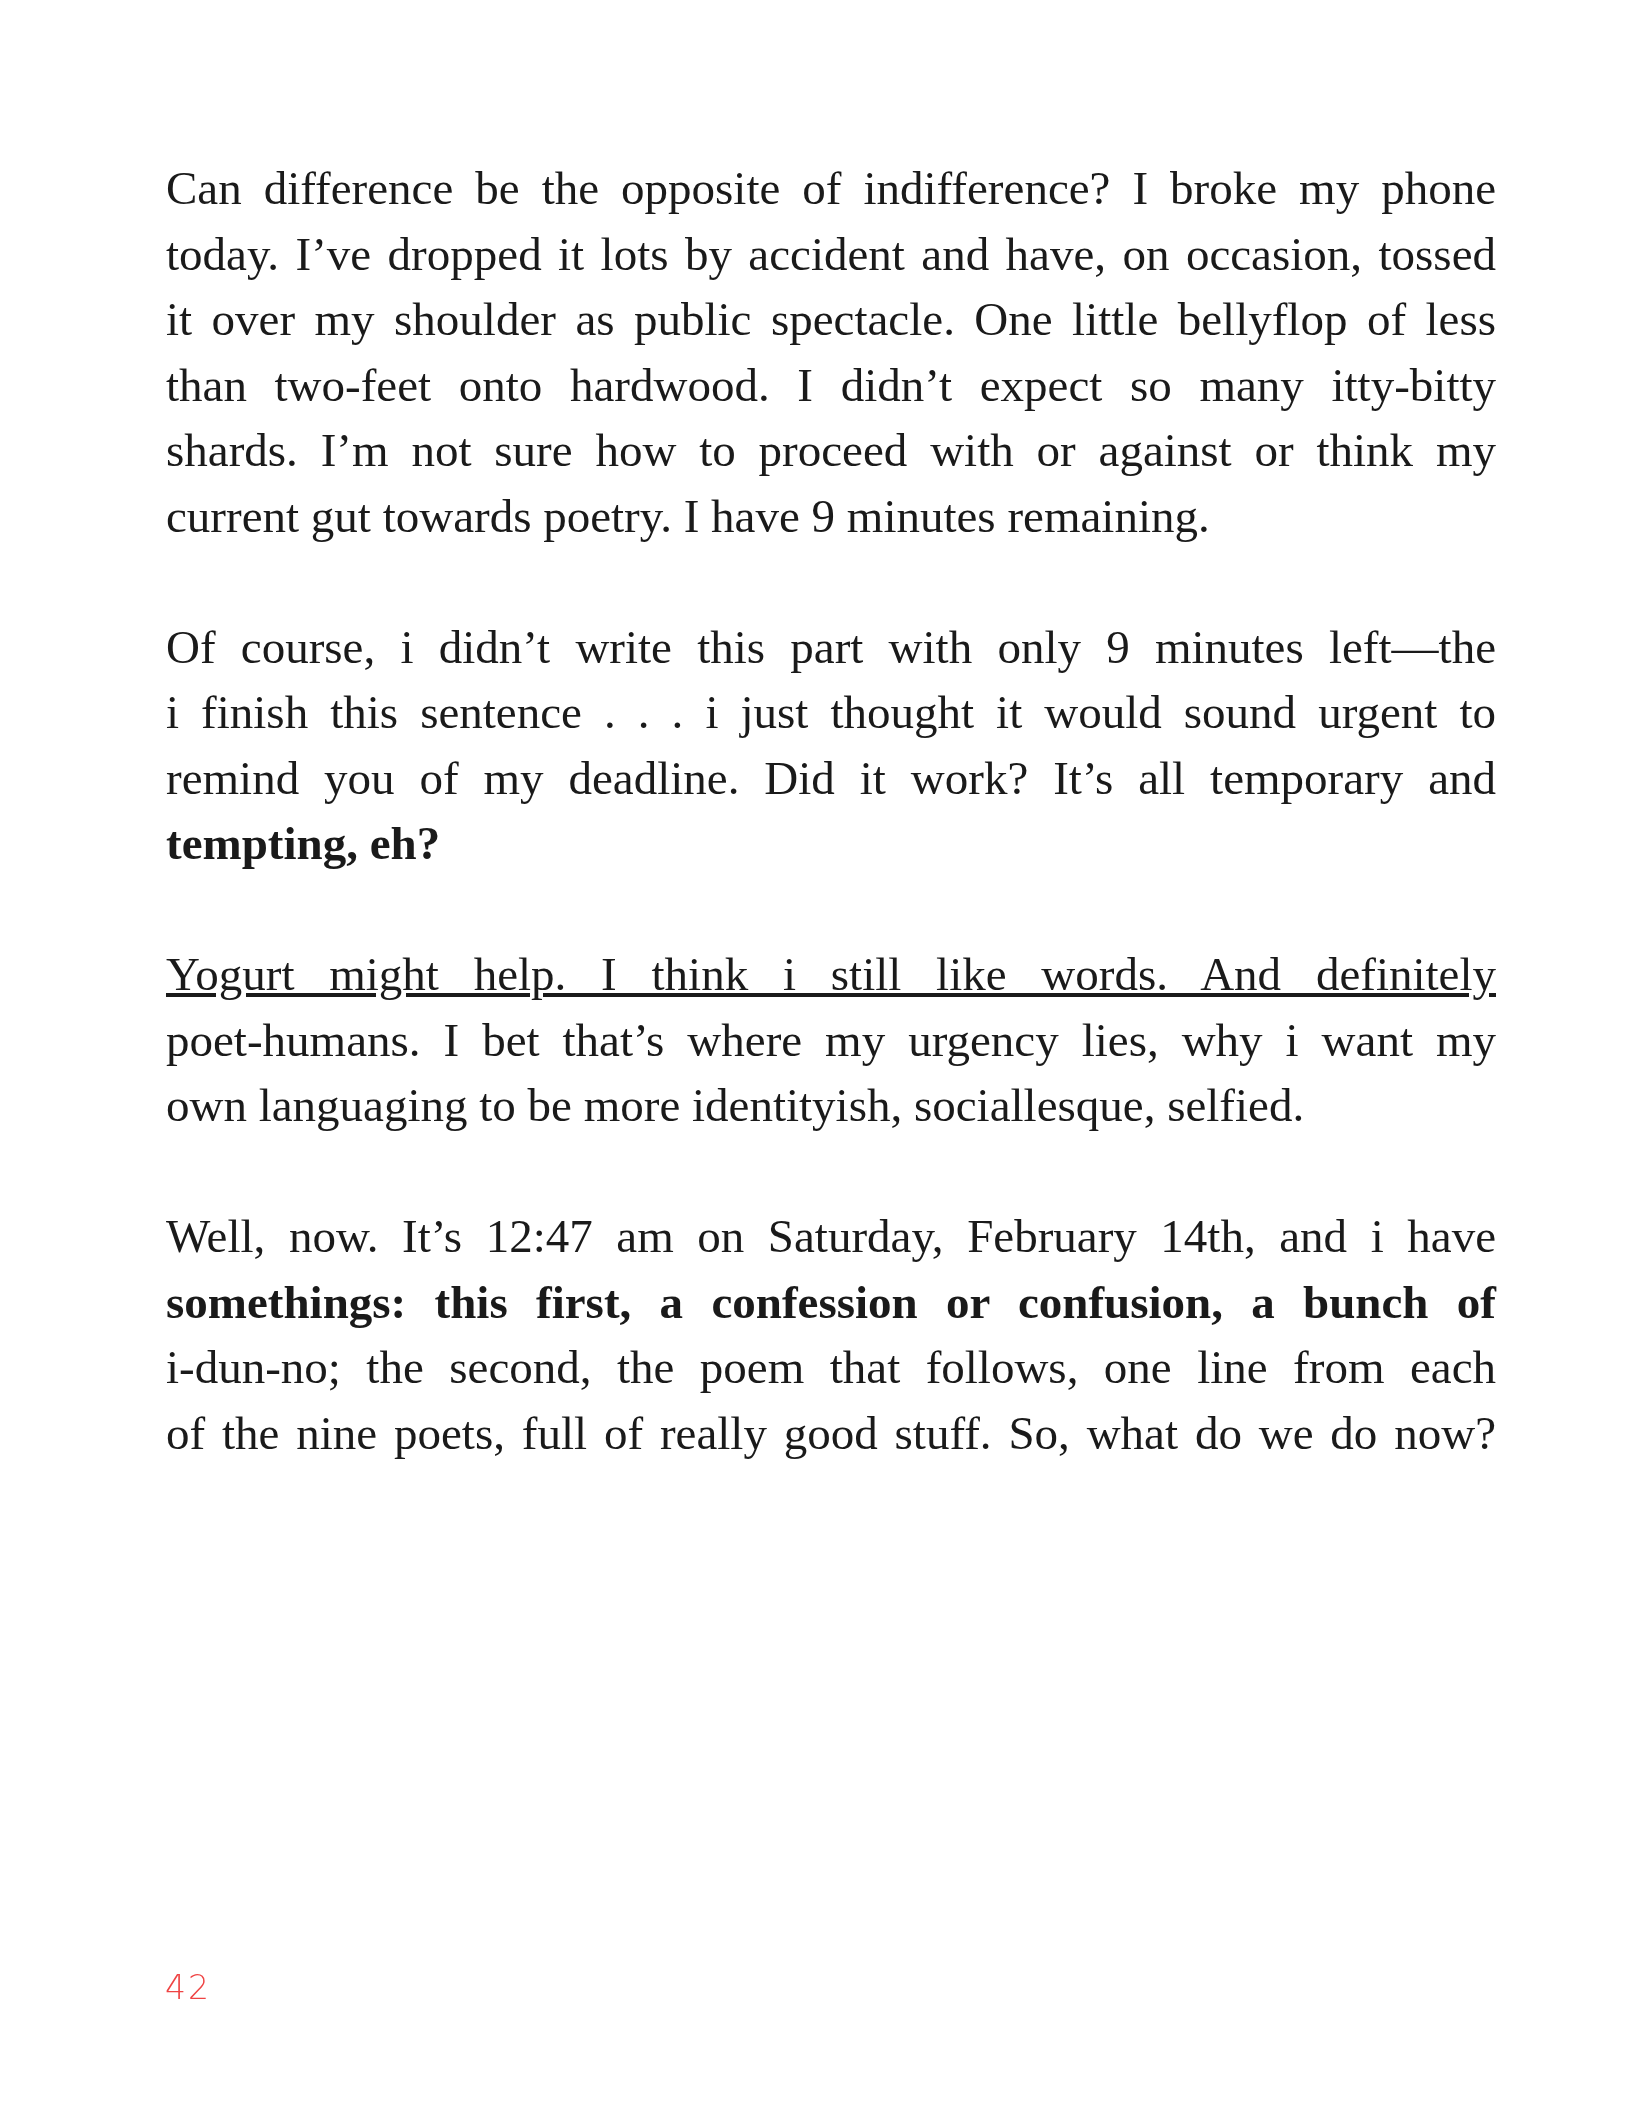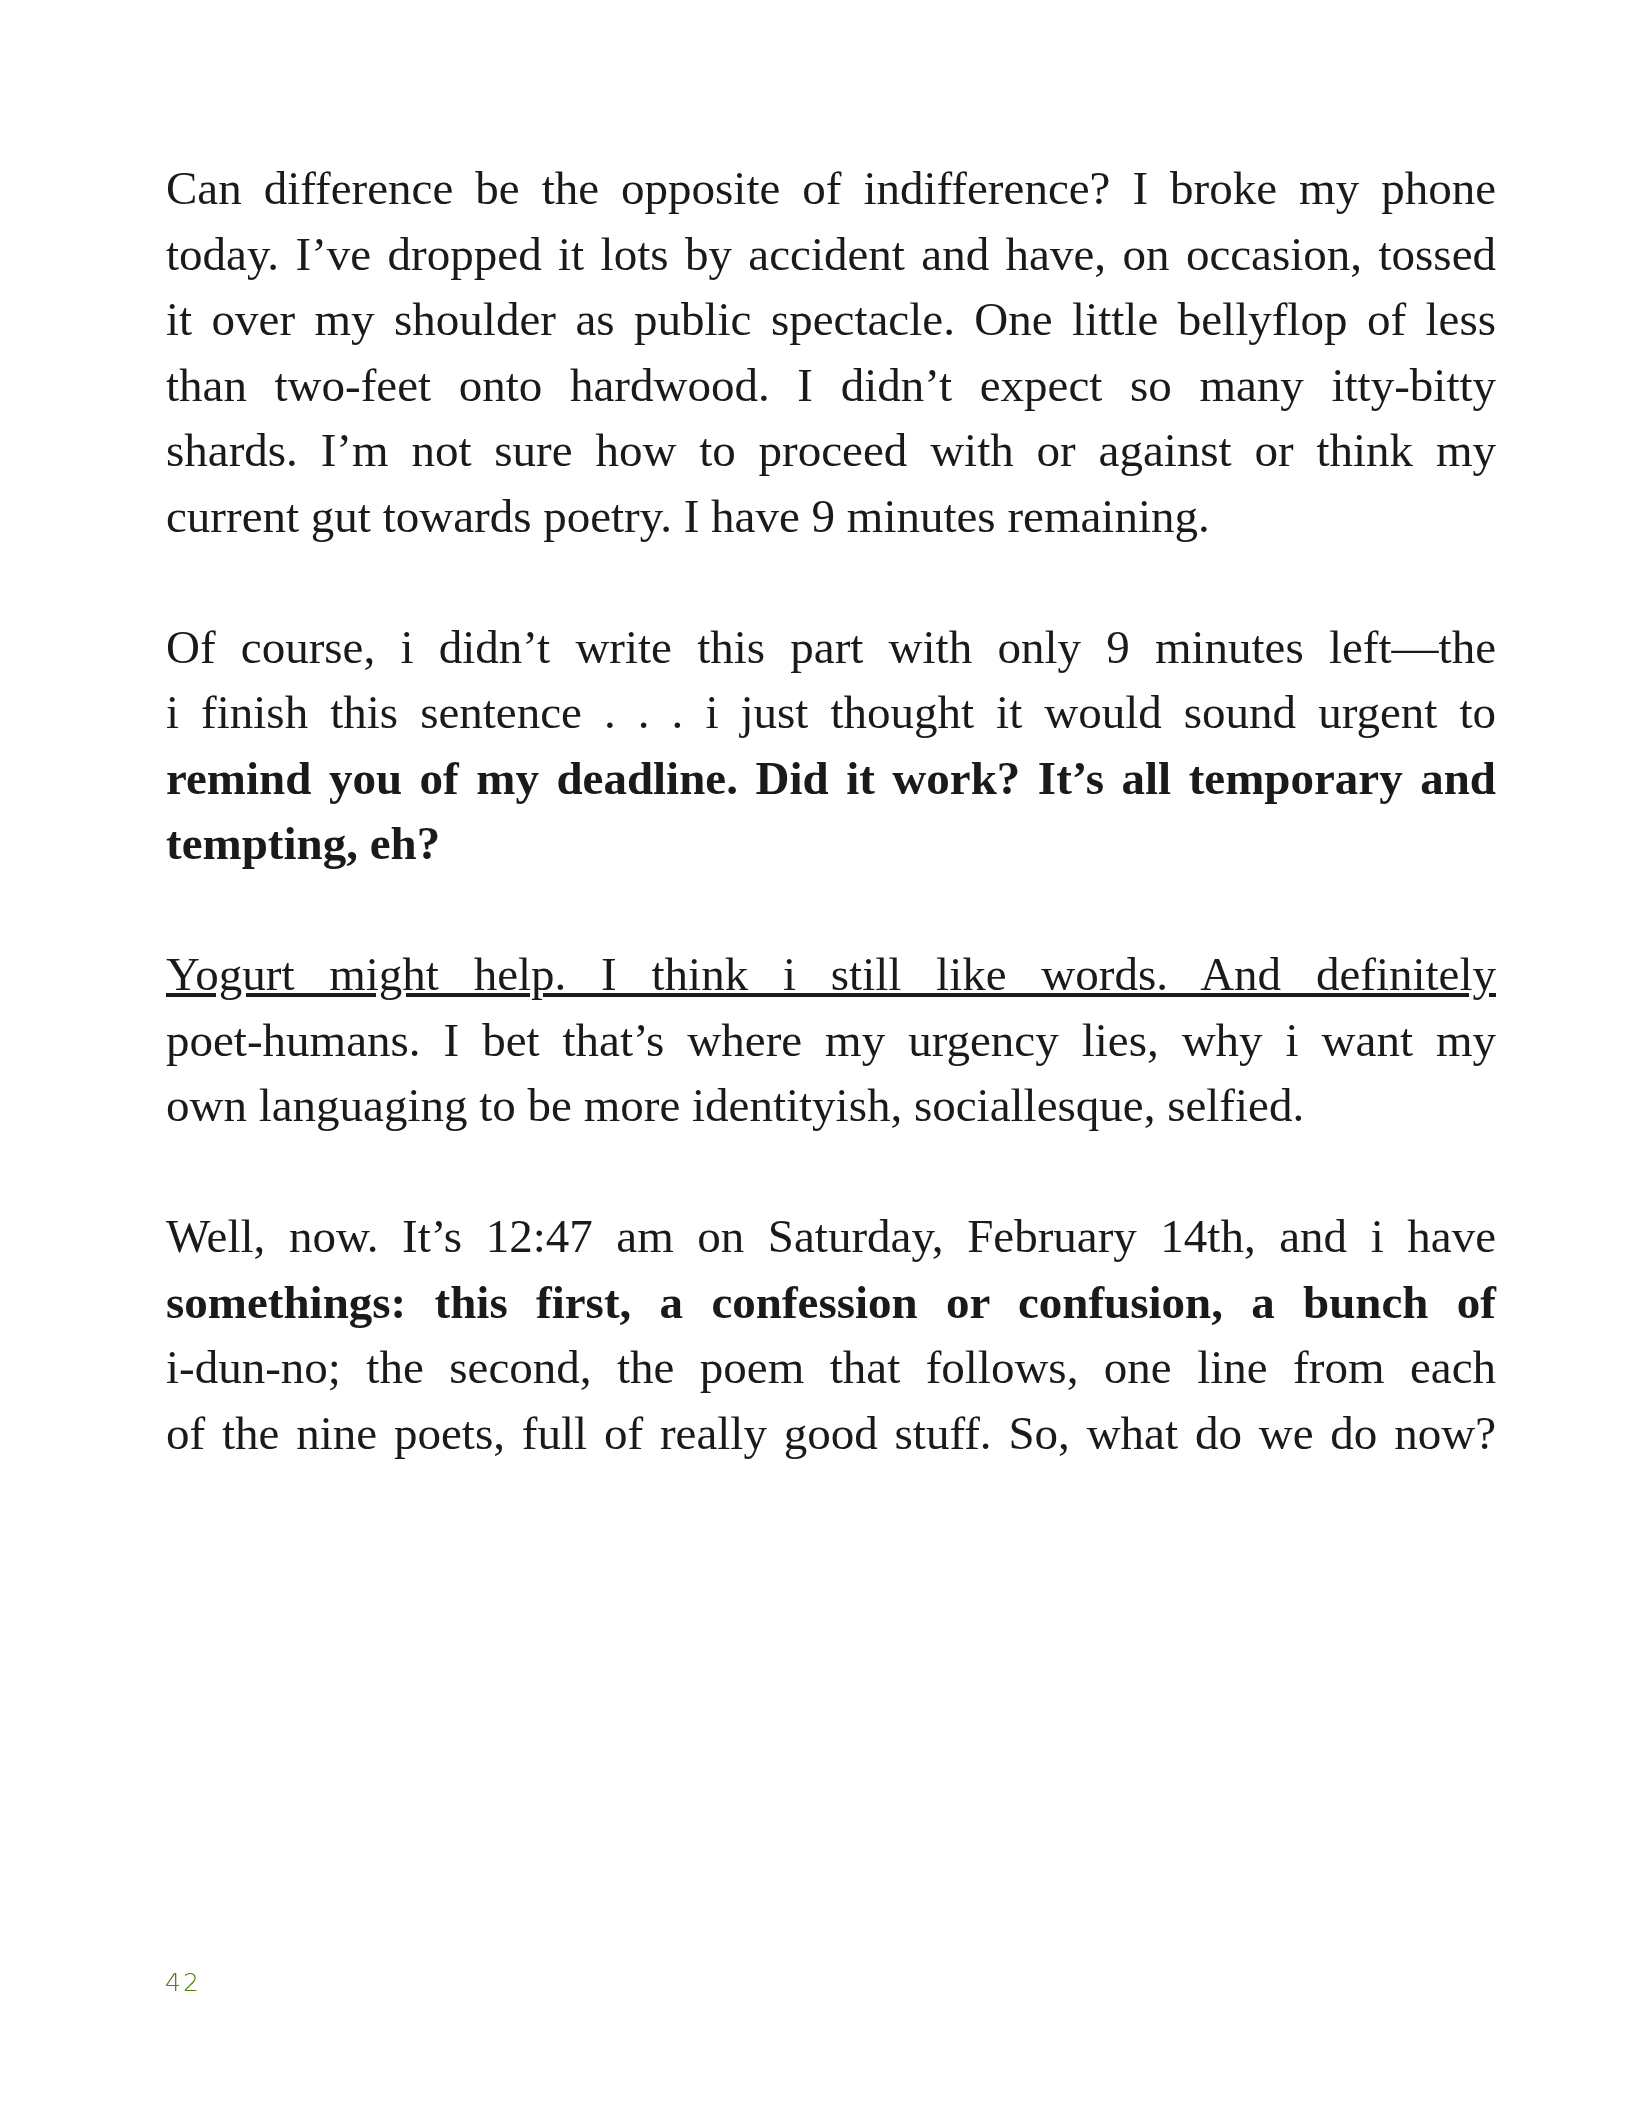--- a/index.html
+++ b/index.html
@@ -45,23 +45,23 @@
       height: 65.5px;
     }
     .line.last {
       text-align-last: left;
     }
     .page-number {
       position: absolute;
       left: 165px;
       top: 1968px;
       font-family: "DejaVu Sans", "Liberation Sans", sans-serif;
-      font-size: 25px;
+      font-size: 33px;
       font-weight: 300;
-      color: #4d7c0f;
+      color: #ef4444;
       letter-spacing: 2px;
     }
   </style>
 </head>
 <body>
 
 <div class="page">
   <div class="text-block">
 
     <p class="paragraph">
@@ -69,21 +69,21 @@
       <span class="line" style="white-space: normal;">today. I’ve dropped it lots by accident and have, on occasion, tossed</span>
       <span class="line" style="white-space: normal;">it over my shoulder as public spectacle. One little bellyflop of less</span>
       <span class="line" style="white-space: normal;">than two-feet onto hardwood. I didn’t expect so many itty-bitty</span>
       <span class="line" style="white-space: normal;">shards. I’m not sure how to proceed with or against or think my</span>
       <span class="line last" style="white-space: normal;">current gut towards poetry. I have 9 minutes remaining.</span>
     </p>
 
     <p class="paragraph">
       <span class="line" style="white-space: normal;">Of course, i didn’t write this part with only 9 minutes left—the</span>
       <span class="line" style="white-space: normal;">i finish this sentence . . . i just thought it would sound urgent to</span>
-      <span class="line" style="white-space: normal; font-weight: bold;">remind you of my deadline. Did it work? It’s all temporary and</span>
+      <span class="line" style="white-space: normal;">remind you of my deadline. Did it work? It’s all temporary and</span>
       <span class="line last" style="white-space: normal; font-weight: bold;">tempting, eh?</span>
     </p>
 
     <p class="paragraph">
       <span class="line" style="white-space: normal; text-decoration: underline;">Yogurt might help. I think i still like words. And definitely</span>
       <span class="line" style="white-space: normal;">poet-humans. I bet that’s where my urgency lies, why i want my</span>
       <span class="line last" style="white-space: normal;">own languaging to be more identityish, sociallesque, selfied.</span>
     </p>
 
     <p class="paragraph">

